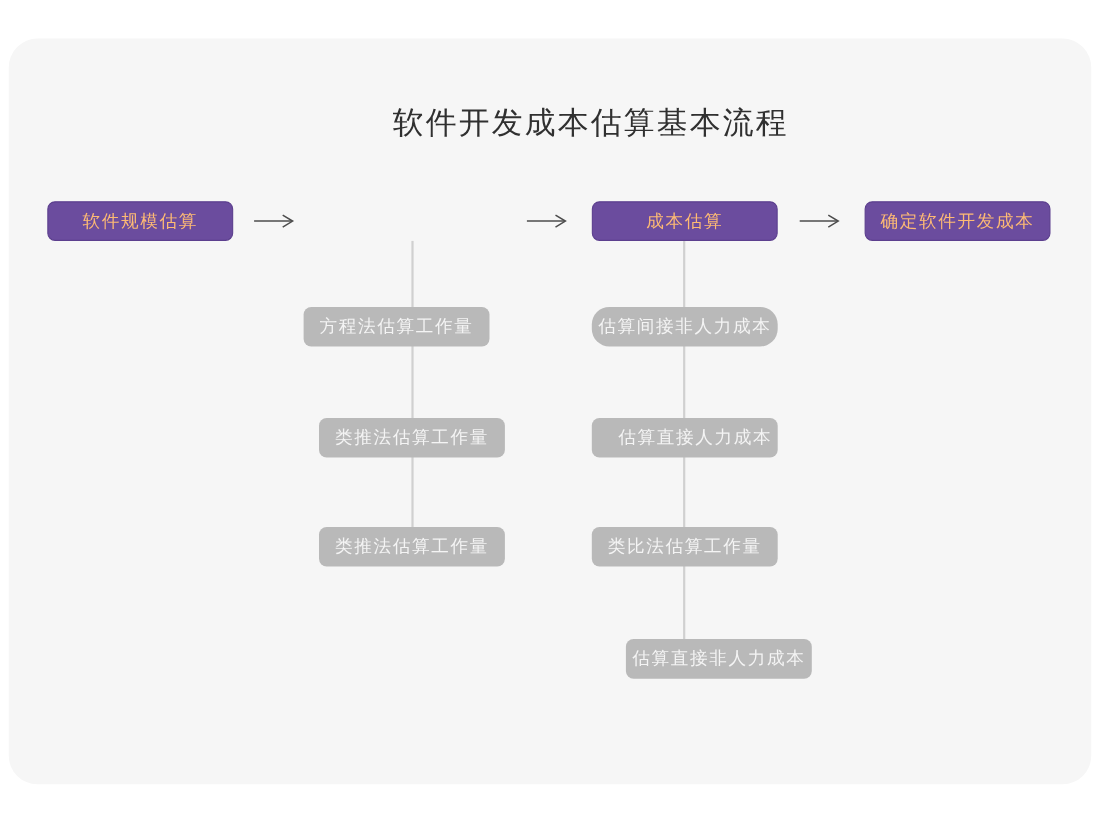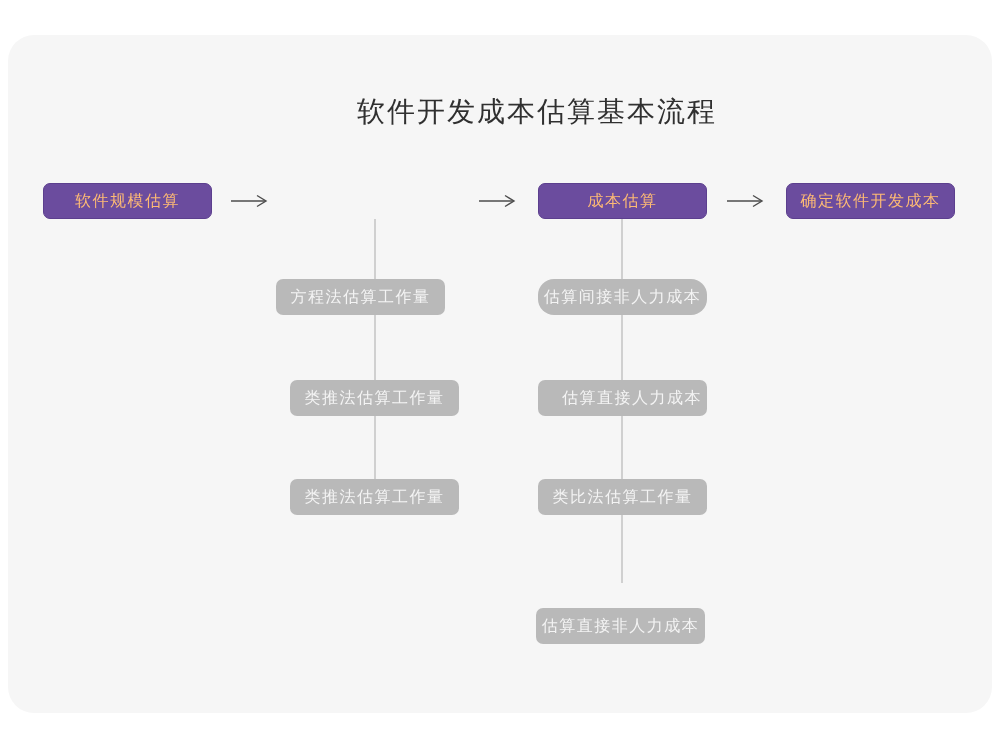--- a/index.html
+++ b/index.html
@@ -110,15 +110,15 @@
 
   <div class="node purple" style="left:786px; top:183px;">确定软件开发成本</div>
 
   <div class="node gray" style="left:276px; top:279px;">方程法估算工作量</div>
   <div class="node gray" style="left:290px; top:380px;">类推法估算工作量</div>
   <div class="node gray" style="left:290px; top:479px;">类推法估算工作量</div>
 
   <div class="node gray" style="left:538px; top:279px;border-radius:16px;">估算间接非人力成本</div>
   <div class="node gray" style="left:538px; top:380px;padding-left:19px;">估算直接人力成本</div>
   <div class="node gray" style="left:538px; top:479px;">类比法估算工作量</div>
-  <div class="node gray" style="left:536px; top:581px;margin-top:27px;">估算直接非人力成本</div>
+  <div class="node gray" style="left:569px; top:581px;">估算直接非人力成本</div>
 
 </div>
 
 </body></html>

